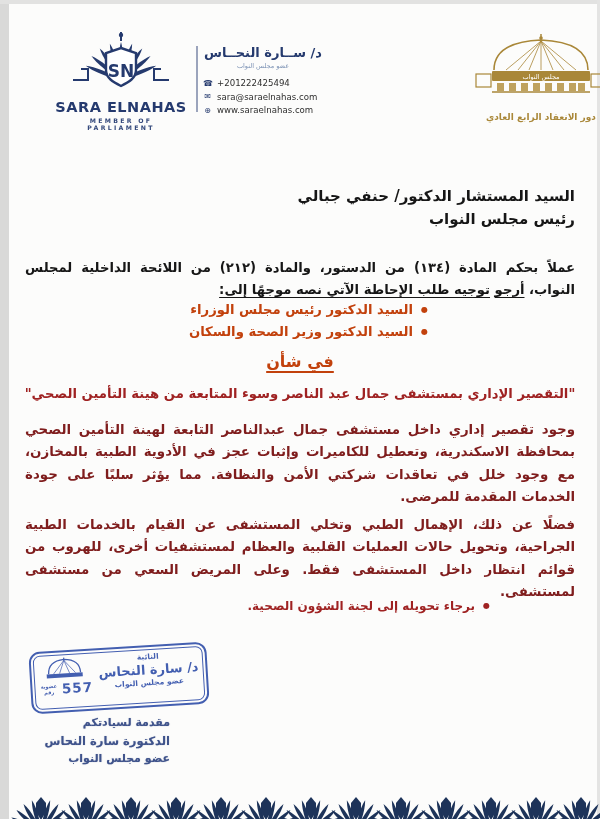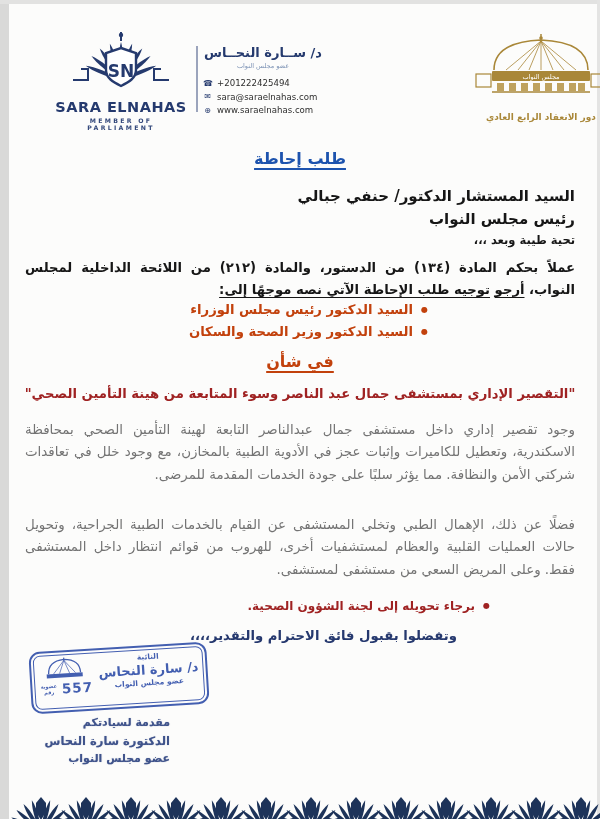--- a/index.html
+++ b/index.html
@@ -35,21 +35,21 @@
   .intro u { text-underline-offset:3px; }
   .recipients { position:absolute; top:299px; right:172px; direction:rtl; text-align:right; list-style:none; }
   .recipients li { font-size:13.2px; font-weight:bold; color:#c2410c; line-height:1.68; }
   .recipients li::before { content:"●"; font-size:8px; vertical-align:2px; margin-left:8px; }
   .subject-label { position:absolute; top:352px; left:0; right:0; text-align:center; direction:rtl;
                    font-size:16px; font-weight:bold; color:#c2410c;
                    text-decoration:underline; text-underline-offset:4px; text-decoration-thickness:1.5px; }
   .subject-text { position:absolute; top:386px; left:20px; right:20px; text-align:center; direction:rtl;
                   font-size:13.2px; font-weight:bold; color:#9f2222; }
   .para { position:absolute; right:25px; left:25px; direction:rtl; text-align:justify;
-          font-size:13.4px; font-weight:normal; color:#737373; line-height:1.66; }
+          font-size:13.4px; font-weight:bold; color:#7f1d1d; line-height:1.66; }
   .para1 { top:419px; }
   .para2 { top:514px; }
   .request { position:absolute; top:599px; right:110px; direction:rtl; text-align:right;
              font-size:12px; font-weight:bold; color:#9f2222; }
   .request::before { content:"●"; font-size:8px; vertical-align:2px; margin-left:8px; }
   .closing { position:absolute; top:628px; right:143px; direction:rtl;
              font-size:13.2px; font-weight:bold; color:#25386e; }
 
   
   .stamp { position:absolute; left:30px; top:647px; width:178px; height:62px;
@@ -161,43 +161,40 @@
         <rect x="79" y="49" width="7" height="8"></rect>
           <rect x="91" y="49" width="7" height="8"></rect>
         <rect x="103" y="49" width="7" height="8"></rect>
           <rect x="112" y="49" width="7" height="8"></rect>
       </g>
       <line x1="26" y1="58" x2="124" y2="58" stroke="#a98738" stroke-width="1.4"></line>
     </svg>
     <div class="session-line2">دور الانعقاد الرابع العادي</div>
   </div>
 
-  <div class="doc-title">طلب إحاطة</div>
 
   <div class="addressee">
     <div class="a1">السيد المستشار الدكتور/ حنفي جبالي</div>
     <div class="a2">رئيس مجلس النواب</div>
-    <div class="greet">تحية طيبة وبعد ،،،</div>
   </div>
 
   <div class="intro"><span>عملاً بحكم المادة (١٣٤) من الدستور، والمادة (٢١٢) من اللائحة الداخلية لمجلس النواب، </span><u>أرجو</u> <u>توجيه طلب الإحاطة الآتي نصه موجهًا إلى:</u></div>
 
   <ul class="recipients">
     <li>السيد الدكتور رئيس مجلس الوزراء</li>
     <li>السيد الدكتور وزير الصحة والسكان</li>
   </ul>
 
   <div class="subject-label">في شأن</div>
   <div class="subject-text">"التقصير الإداري بمستشفى جمال عبد الناصر وسوء المتابعة من هينة التأمين الصحي"</div>
 
   <div class="para para1">وجود تقصير إداري داخل مستشفى جمال عبدالناصر التابعة لهينة التأمين الصحي بمحافظة الاسكندرية، وتعطيل للكاميرات وإثبات عجز في الأدوية الطبية بالمخازن، مع وجود خلل في تعاقدات شركتي الأمن والنظافة. مما يؤثر سلبًا على جودة الخدمات المقدمة للمرضى.</div>
   <div class="para para2">فضلًا عن ذلك، الإهمال الطبي وتخلي المستشفى عن القيام بالخدمات الطبية الجراحية، وتحويل حالات العمليات القلبية والعظام لمستشفيات أخرى، للهروب من قوائم انتظار داخل المستشفى فقط. وعلى المريض السعي من مستشفى لمستشفى.</div>
 
   <div class="request">برجاء تحويله إلى لجنة الشؤون الصحية.</div>
-  <div class="closing">وتفضلوا بقبول فائق الاحترام والتقدير،،،،</div>
 
   <div class="stamp">
     <div class="stamp-outer"></div>
     <div class="stamp-inner">
       <div class="stamp-main">
         <div class="stamp-top">النائبة</div>
         <div class="stamp-name">د/ سارة النحاس</div>
         <div class="stamp-title">عضو مجلس النواب</div>
       </div>
       <div class="stamp-side">

